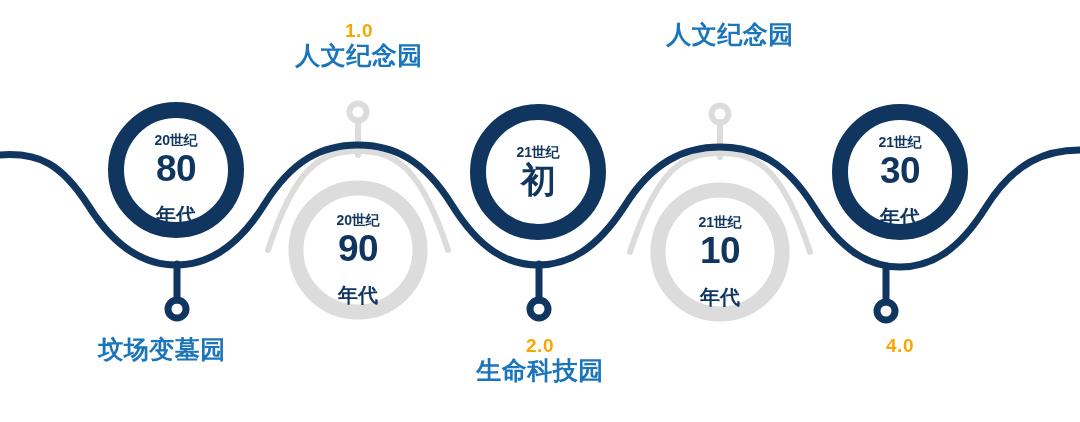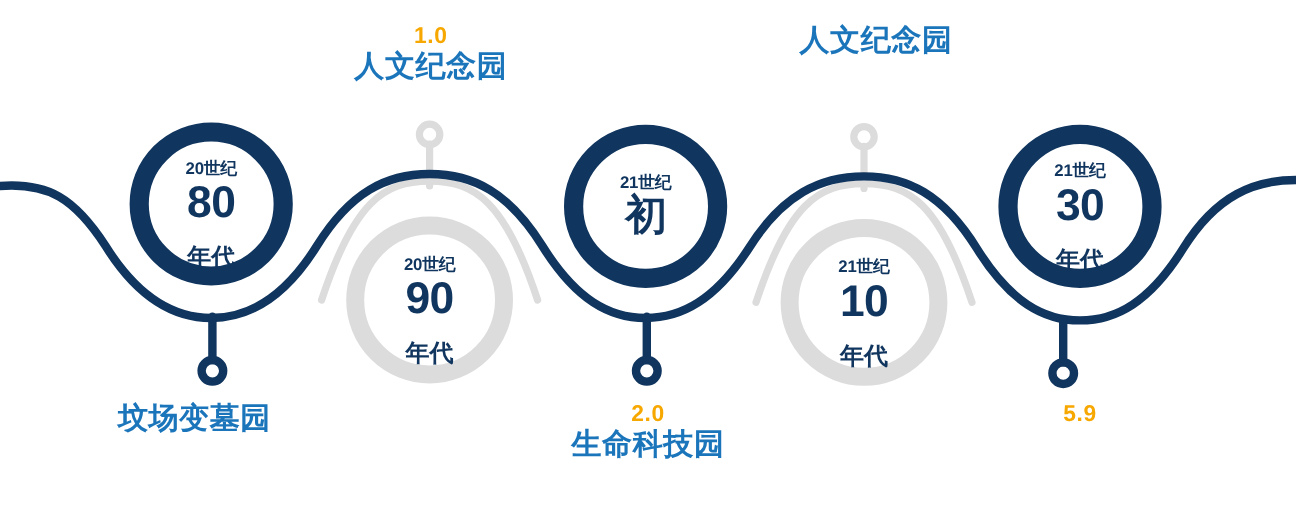--- a/index.html
+++ b/index.html
@@ -165,16 +165,16 @@
   <div class="caption" style="left:440px;top:335px;width:200px;">
     <span class="num">2.0</span>
     <span class="name">生命科技园</span>
   </div>
 
   <div class="caption" style="left:630px;top:20px;width:200px;">
     <span class="name">人文纪念园</span>
   </div>
 
   <div class="caption" style="left:800px;top:335px;width:200px;">
-    <span class="num">5.9</span>
+    <span class="num">4.0</span>
   </div>
 
 </div>
 
 </body></html>

